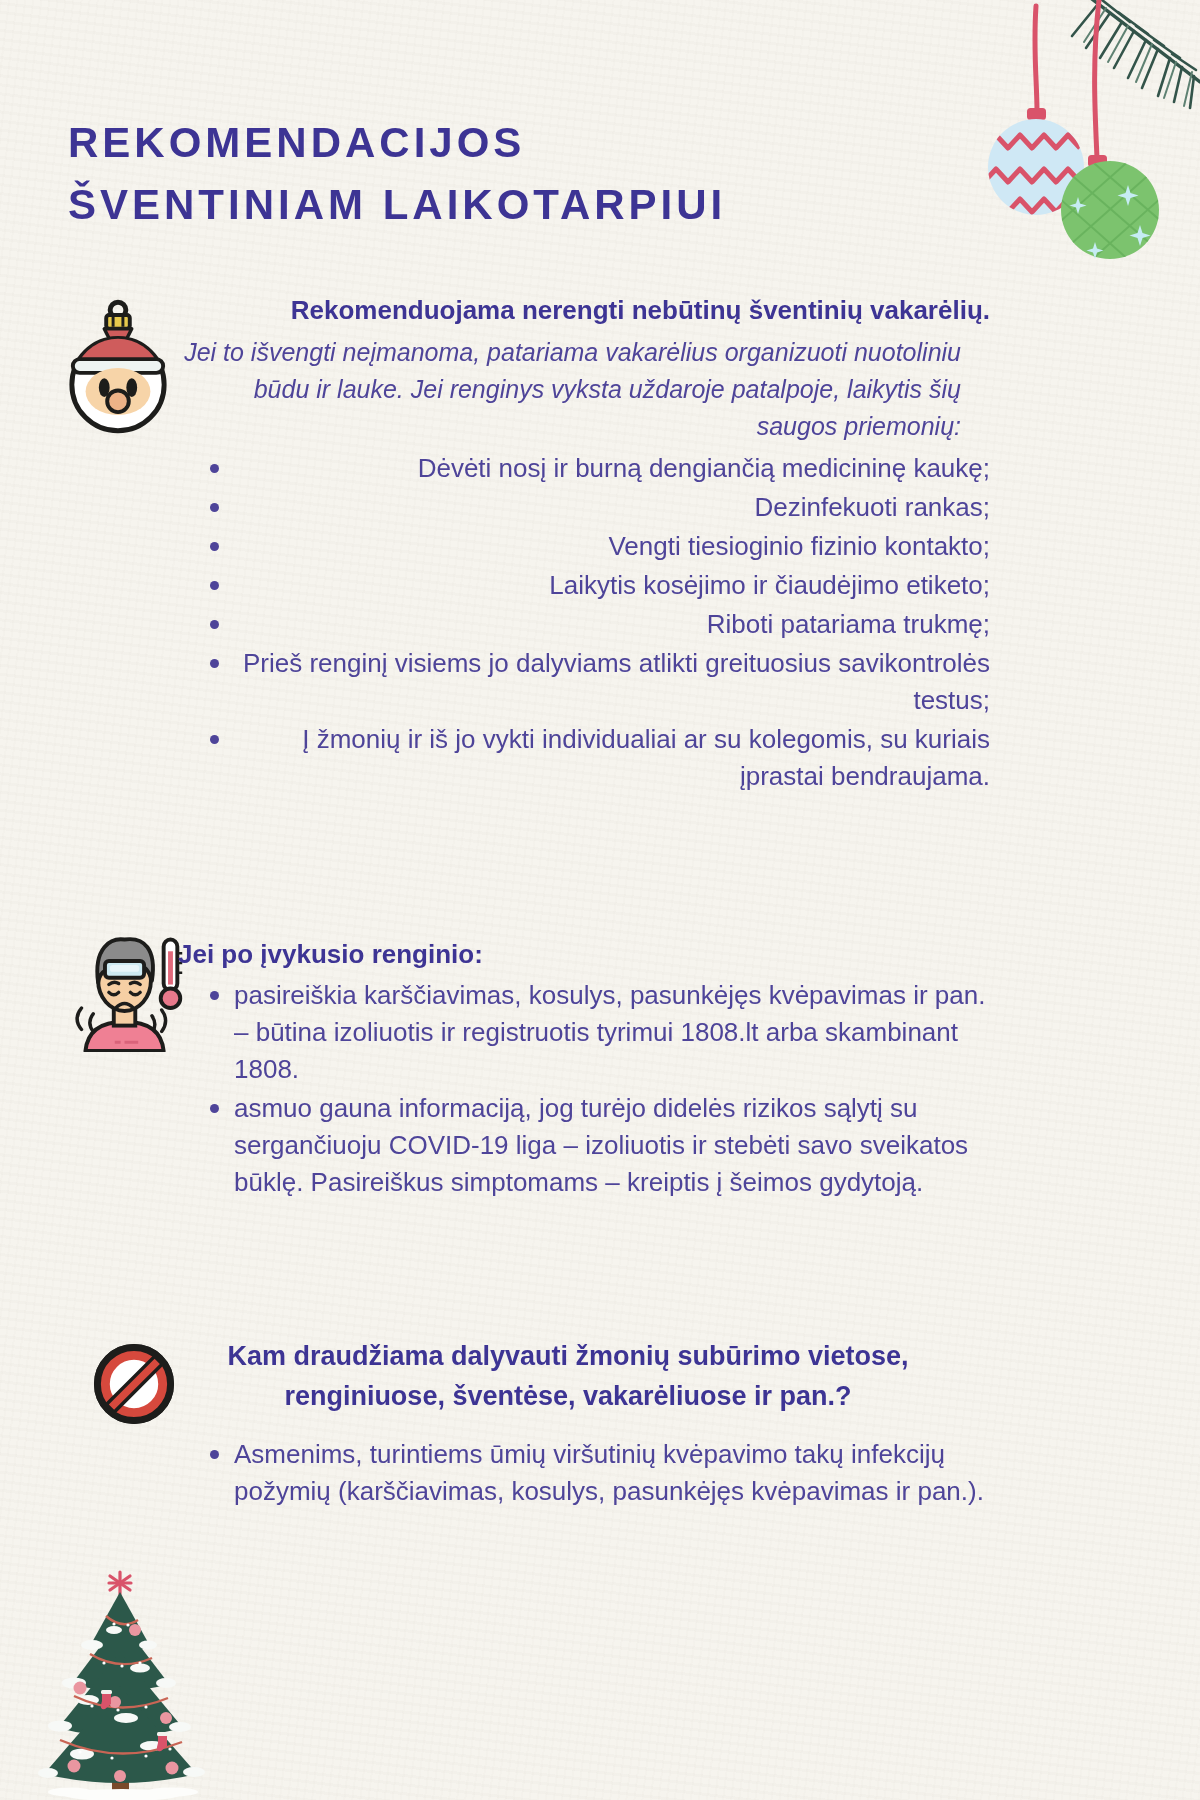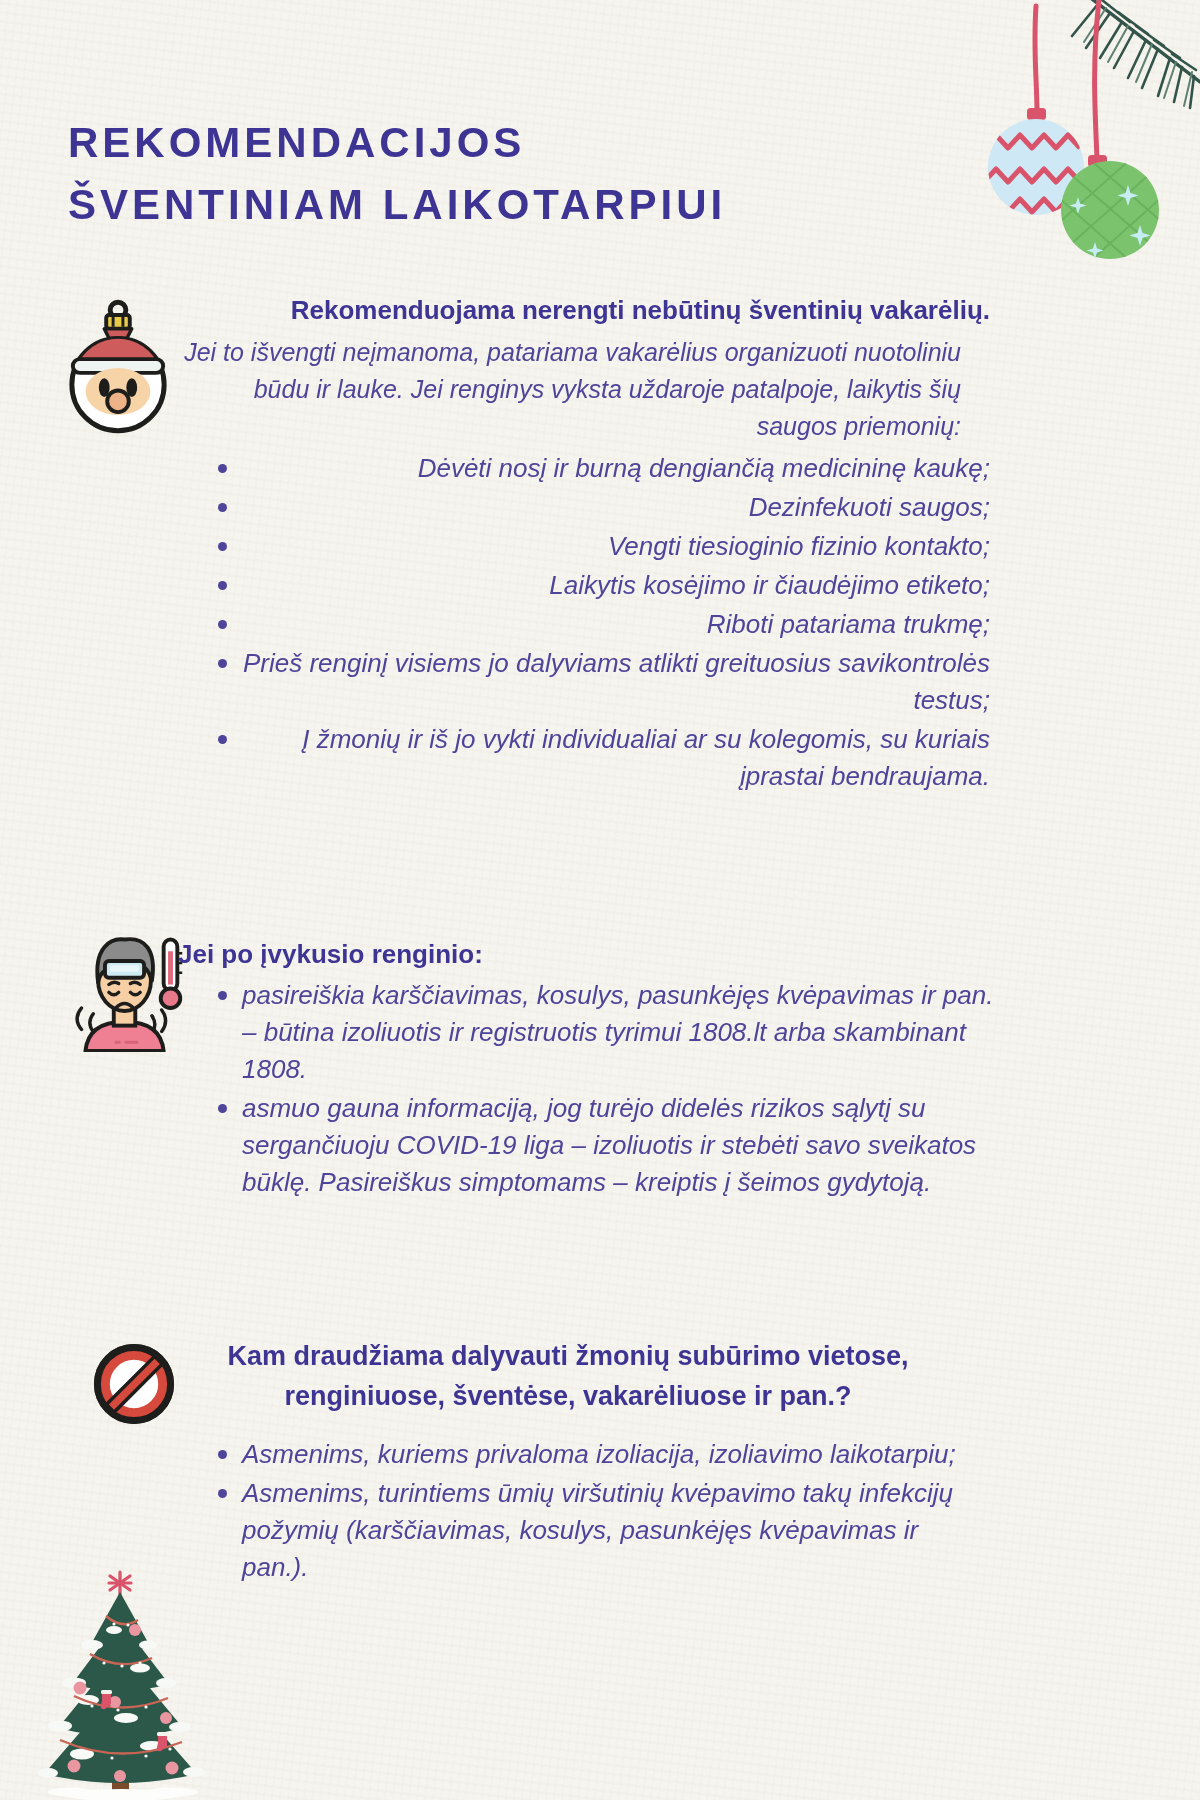--- a/index.html
+++ b/index.html
@@ -36,22 +36,21 @@
     font-style:italic;
   }
   ul.blist{
     margin:4px 0 0 0;padding:0 0 0 48px;
     list-style:none;
   }
   ul.blist li{
     position:relative;
     font-size:26px;line-height:37px;
     color:#4e4499;
-    margin:0 0 2px 16px;
-    font-style:italic;
+    margin:0 0 2px 8px;
   }
   ul.blist li::before{
     content:"";
     position:absolute;left:-24px;top:14px;
     width:9px;height:9px;border-radius:50%;
     background:#4e4499;
   }
   .deco{position:absolute;}
 </style>
 </head>
@@ -140,21 +139,21 @@
         <ellipse cx="41" cy="93" rx="5.5" ry="9.5" fill="#1d1d1b"></ellipse>
         <ellipse cx="69" cy="93" rx="5.5" ry="9.5" fill="#1d1d1b"></ellipse>
         <circle cx="55" cy="107" r="11" fill="#edb287" stroke="#1d1d1b" stroke-width="4"></circle>
       </svg>
     </div>
     <div class="text-col" style="top:292px;width:812px;text-align:right;">
       <p class="lead">Rekomenduojama nerengti nebūtinų šventinių vakarėlių.</p>
       <p class="intro" style="width:778px;">Jei to išvengti neįmanoma, patariama vakarėlius organizuoti nuotoliniu būdu ir lauke. Jei renginys vyksta uždaroje patalpoje, laikytis šių saugos priemonių:</p>
       <ul class="blist" style="width:764px;">
         <li>Dėvėti nosį ir burną dengiančią medicininę kaukę;</li>
-        <li>Dezinfekuoti saugos;</li>
+        <li>Dezinfekuoti rankas;</li>
         <li>Vengti tiesioginio fizinio kontakto;</li>
         <li>Laikytis kosėjimo ir čiaudėjimo etiketo;</li>
         <li>Riboti patariama trukmę;</li>
         <li>Prieš renginį visiems jo dalyviams atlikti greituosius savikontrolės testus;</li>
         <li>Į žmonių ir iš jo vykti individualiai ar su kolegomis, su kuriais įprastai bendraujama.</li>
       </ul>
     </div>
   </div>
 
   <div class="sec">
@@ -206,21 +205,20 @@
       <svg width="84" height="84" viewBox="0 0 85 85" aria-hidden="true">
         <circle cx="42.5" cy="42.5" r="37" fill="#ffffff" stroke="#1d1d1b" stroke-width="7"></circle>
         <circle cx="42.5" cy="42.5" r="29.5" fill="none" stroke="#d6493d" stroke-width="10"></circle>
         <rect x="8" y="37.5" width="69" height="11" fill="#d6493d" stroke="#1d1d1b" stroke-width="3.5" transform="rotate(-45 42.5 42.5)"></rect>
         <circle cx="42.5" cy="42.5" r="37" fill="none" stroke="#1d1d1b" stroke-width="7"></circle>
       </svg>
     </div>
     <div class="text-col" style="top:1336px;width:812px;">
       <p class="lead big" style="width:780px;">Kam draudžiama dalyvauti žmonių subūrimo vietose, renginiuose, šventėse, vakarėliuose ir pan.?</p>
       <ul class="blist" style="width:764px;margin-top:20px;">
-        <li>Asmenims, kuriems privaloma izoliacija, izoliavimo laikotarpiu;</li>
         <li>Asmenims, turintiems ūmių viršutinių kvėpavimo takų infekcijų požymių (karščiavimas, kosulys, pasunkėjęs kvėpavimas ir pan.).</li>
       </ul>
     </div>
   </div>
 
   <svg class="deco" style="left:22px;top:1568px;width:200px;height:232px;" viewBox="0 0 200 232" aria-hidden="true">
 
     <g stroke="#d9536a" stroke-width="3.2" stroke-linecap="round">
       <path d="M98 4 v22"></path>
         <path d="M88 8 L108 22"></path>

